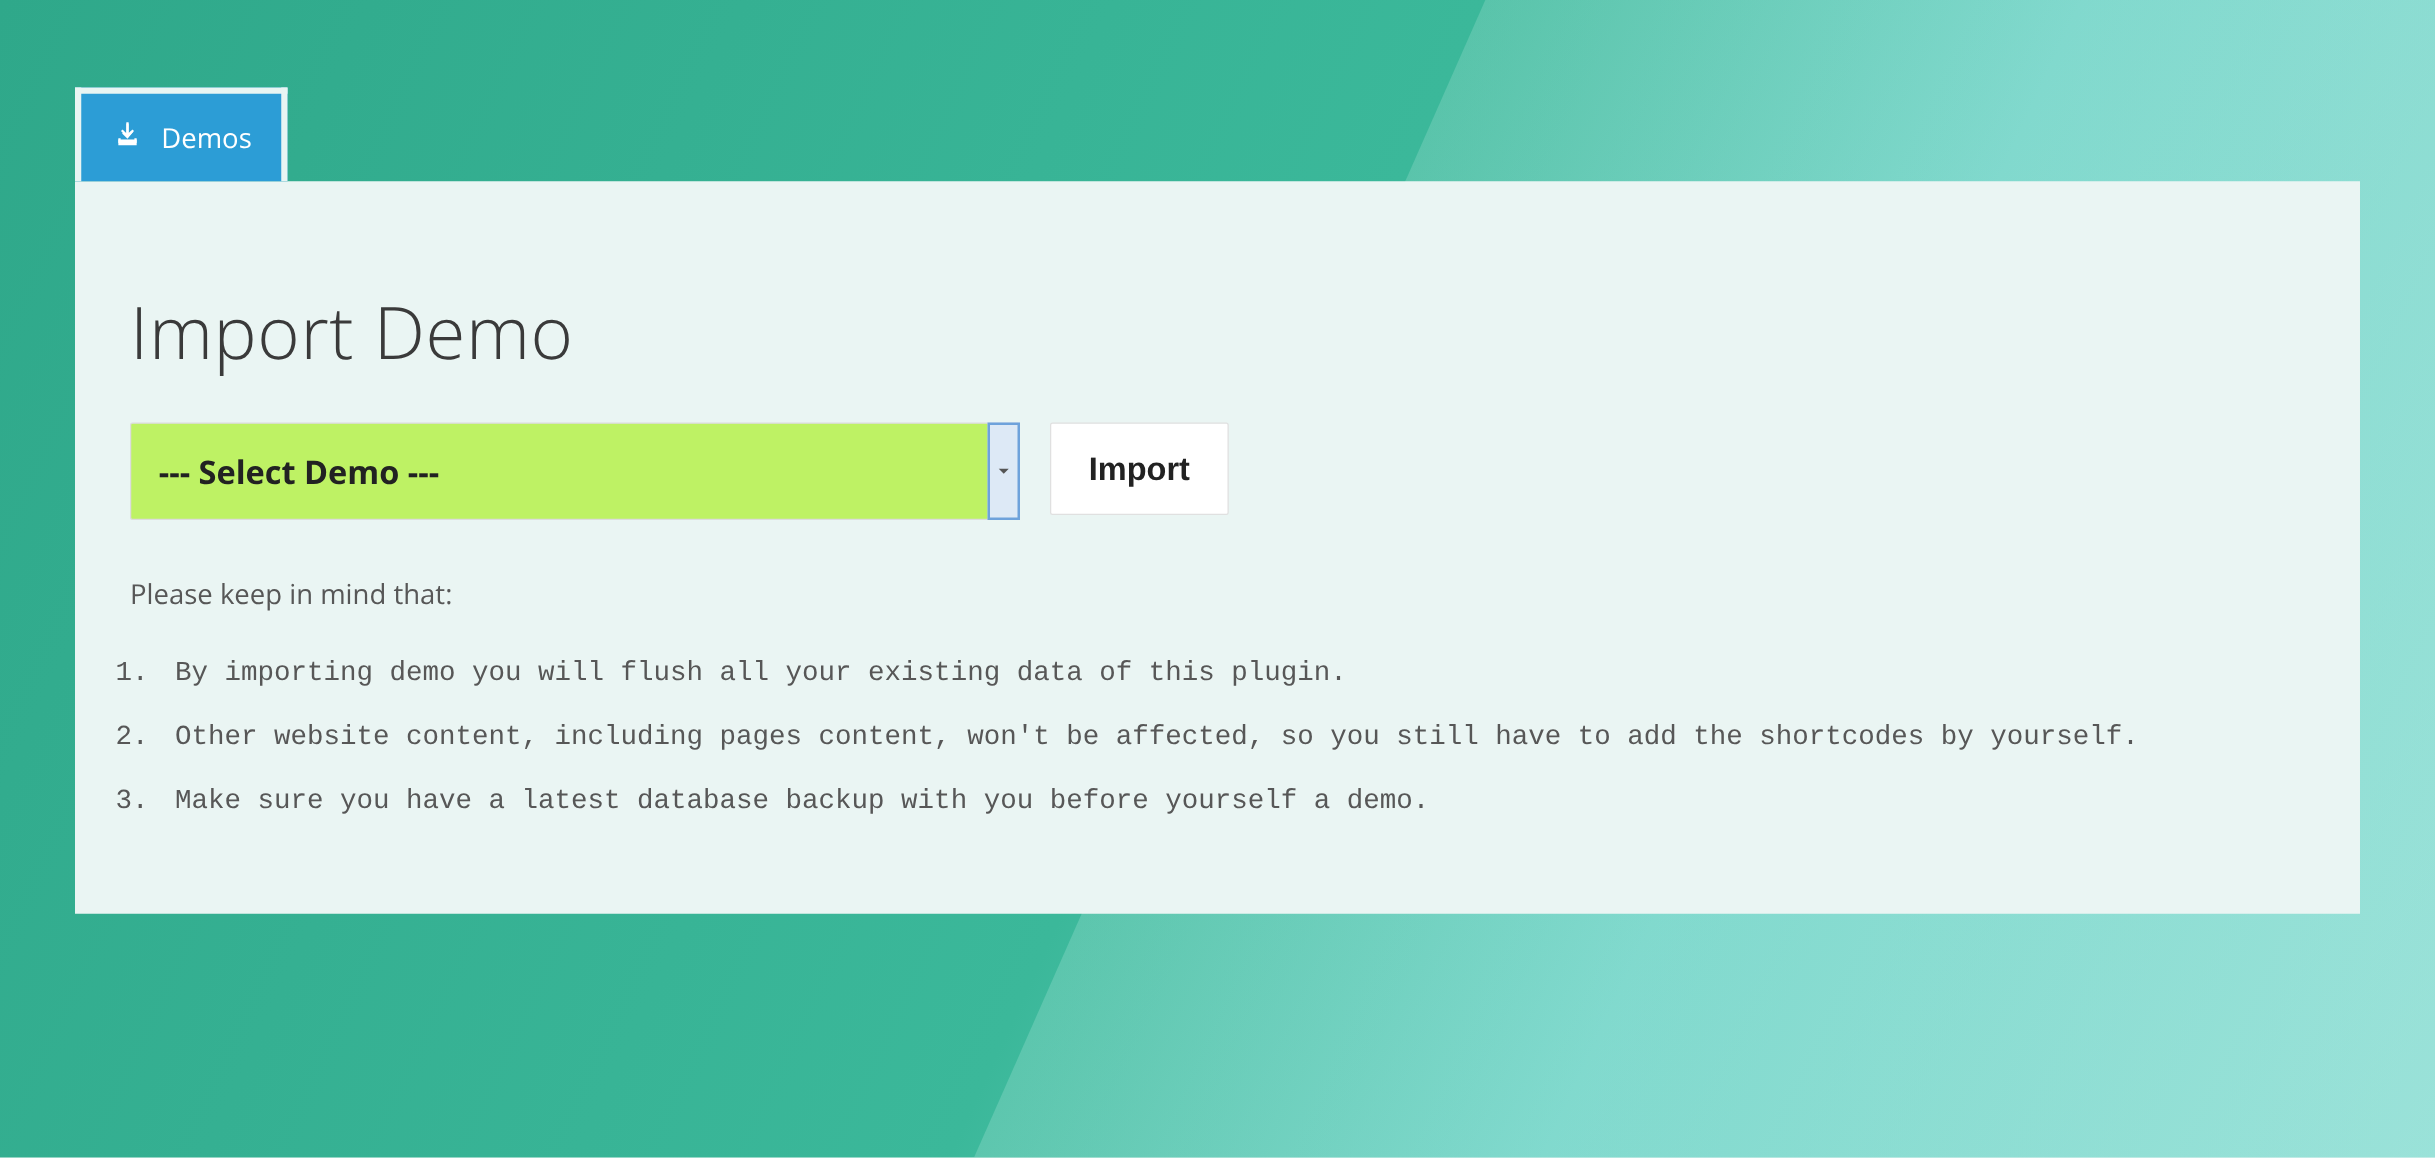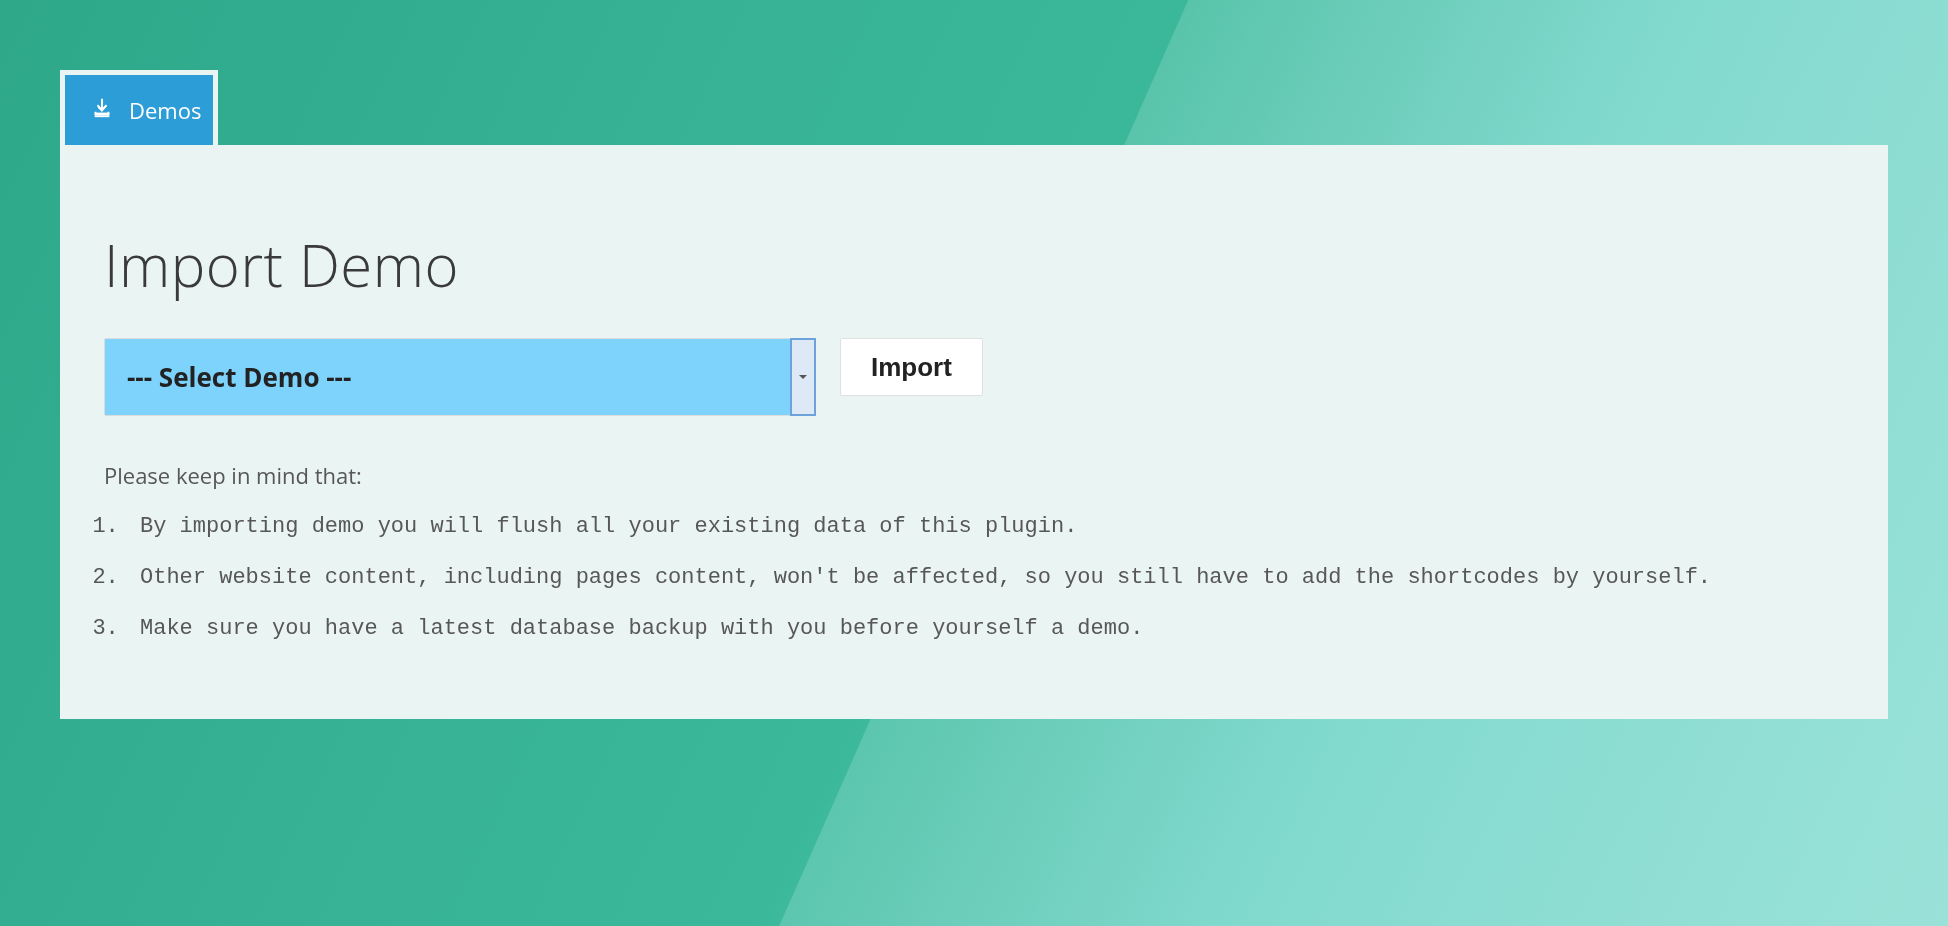--- a/index.html
+++ b/index.html
@@ -29,21 +29,21 @@
       position: relative;
       padding: 70px 60px 0 60px;
     }
     .tab-bar {
       display: flex;
       margin-bottom: 0;
     }
     .tab {
       background: #2c9dd6;
       color: #fff;
-      padding: 20px 12px 20px 26px;
+      padding: 20px 24px 20px 26px;
       border: 5px solid #e8f5f3;
       border-bottom: none;
       display: flex;
       align-items: center;
       gap: 16px;
       font-size: 22px;
       cursor: pointer;
     }
     .tab svg {
       width: 22px;
@@ -67,21 +67,21 @@
       display: flex;
       gap: 24px;
       align-items: stretch;
       margin-bottom: 44px;
     }
     .select-wrap {
       position: relative;
       display: flex;
       width: 712px;
       height: 78px;
-      background: #7dd3fc;
+      background: #bef264;
       border: 1px solid #dcdcdc;
       border-radius: 2px;
     }
     .select-display {
       flex: 1;
       display: flex;
       align-items: center;
       padding: 0 22px;
       font-size: 26px;
       font-weight: 700;
@@ -106,31 +106,31 @@
       inset: 0;
       opacity: 0;
       width: 100%;
       height: 100%;
       cursor: pointer;
     }
     .import-btn {
       background: #fff;
       border: 1px solid #e0e0e0;
       padding: 0 30px;
-      height: 58px;
+      height: 74px;
       font-size: 26px;
       font-weight: 700;
       color: #222;
       cursor: pointer;
       border-radius: 2px;
     }
     .note-intro {
       font-size: 22px;
       color: #575757;
-      margin-bottom: 20px;
+      margin-bottom: 32px;
     }
     ol.notes {
       padding-left: 28px;
       color: #575757;
       font-size: 22px;
       font-family: Liberation Mono, monospace;
     }
     ol.notes li {
       margin-bottom: 18px;
       padding-left: 8px;

